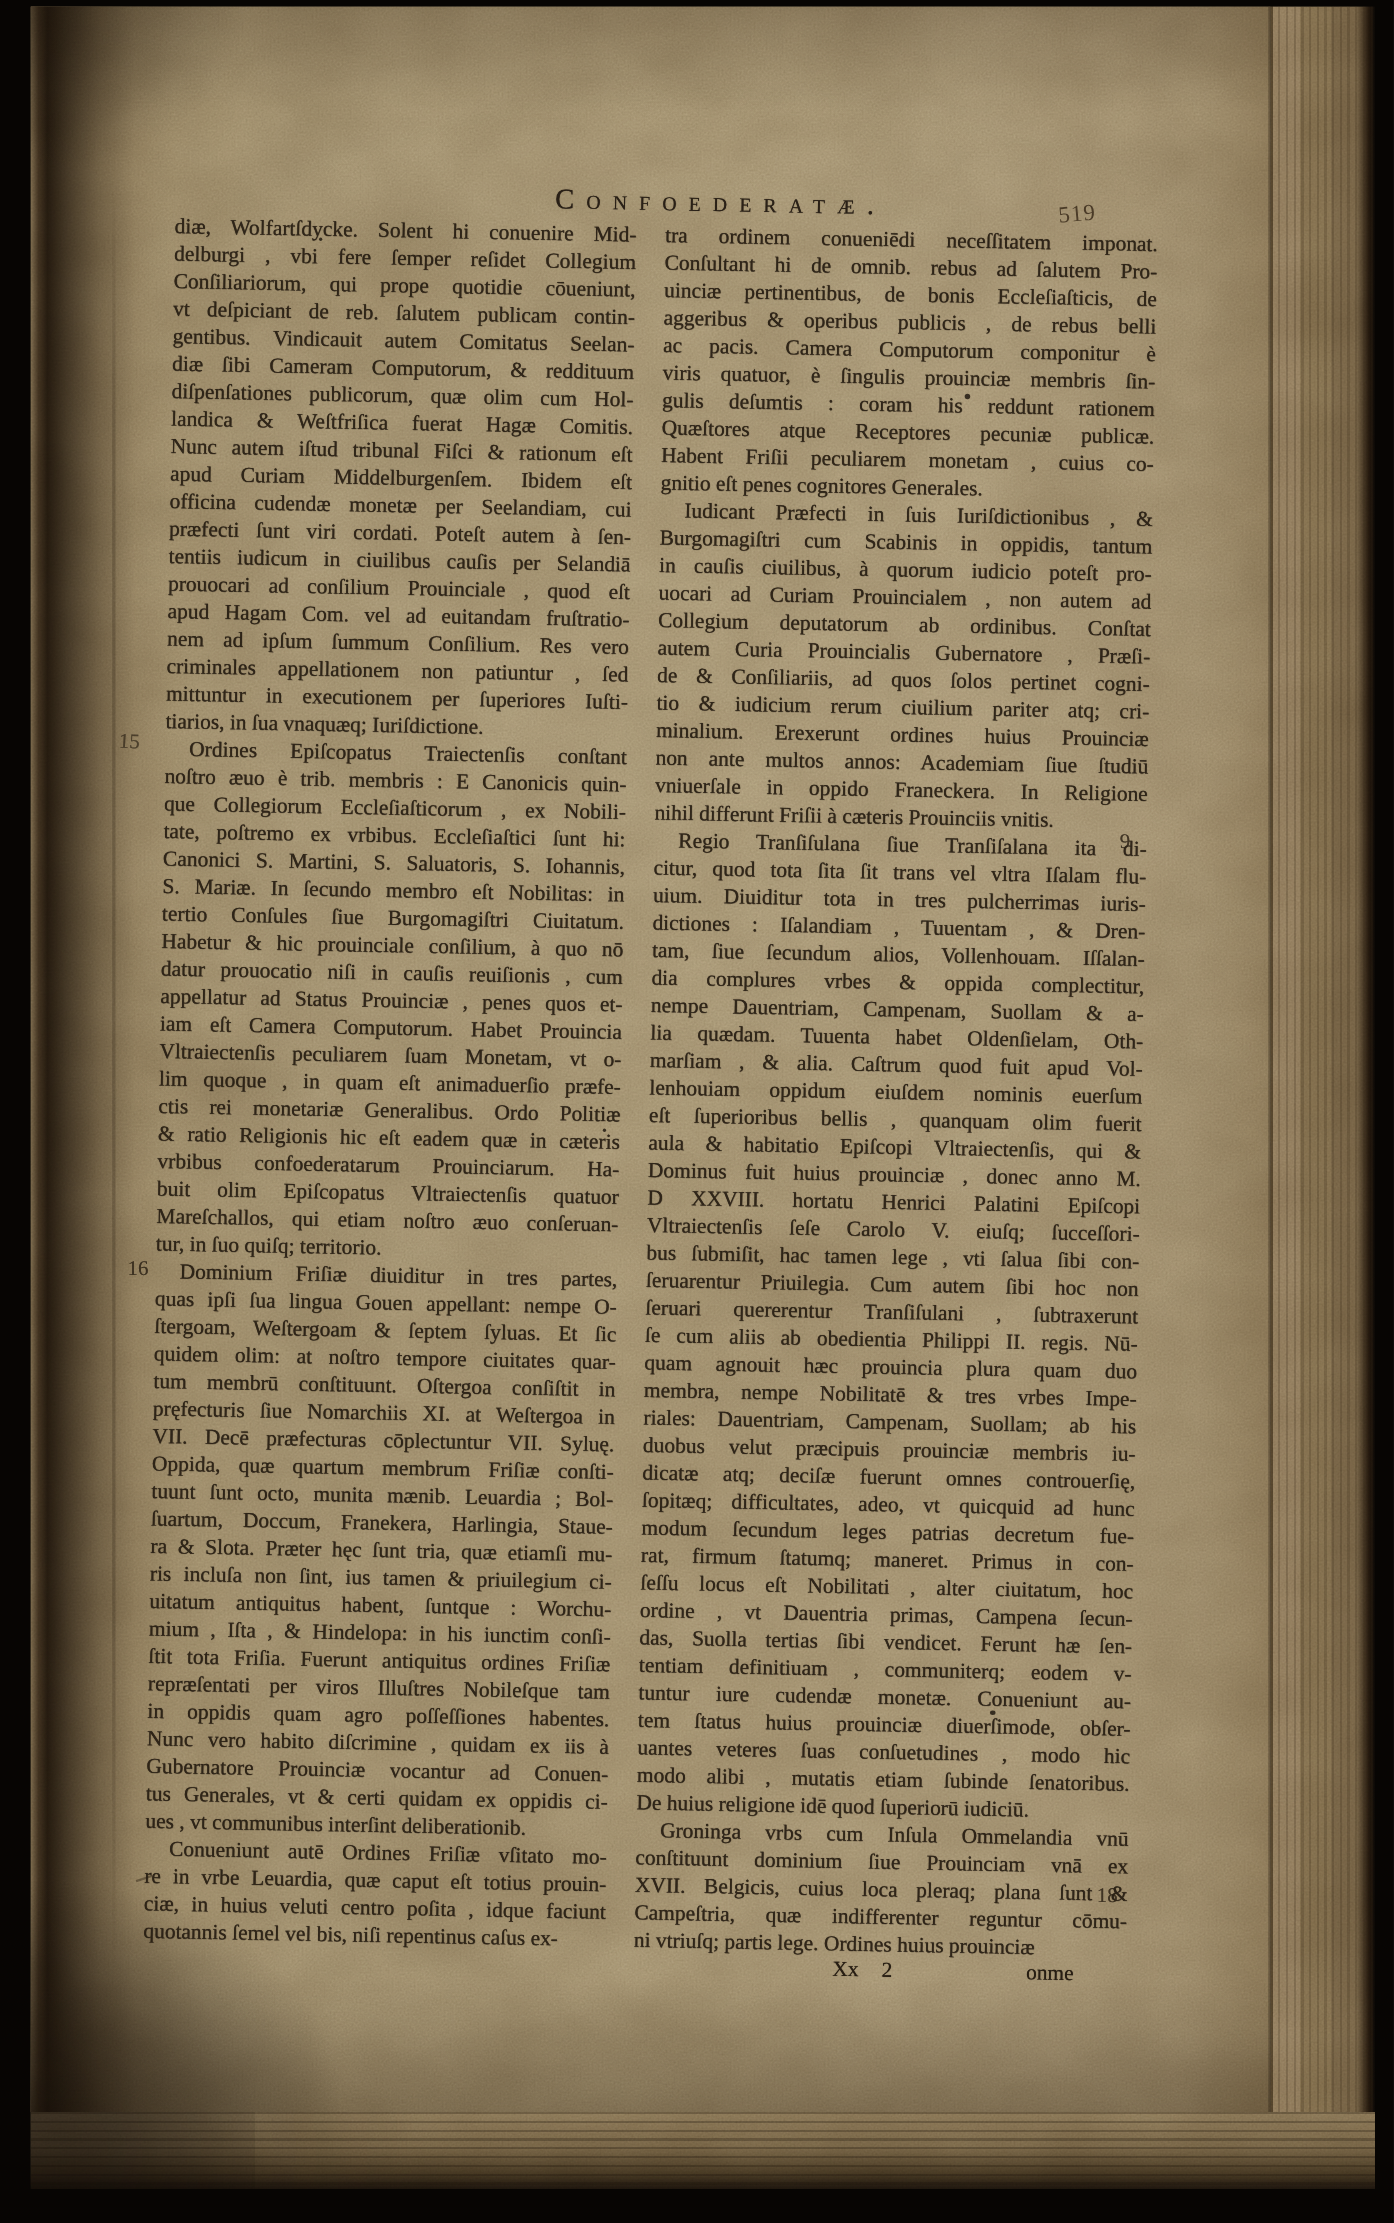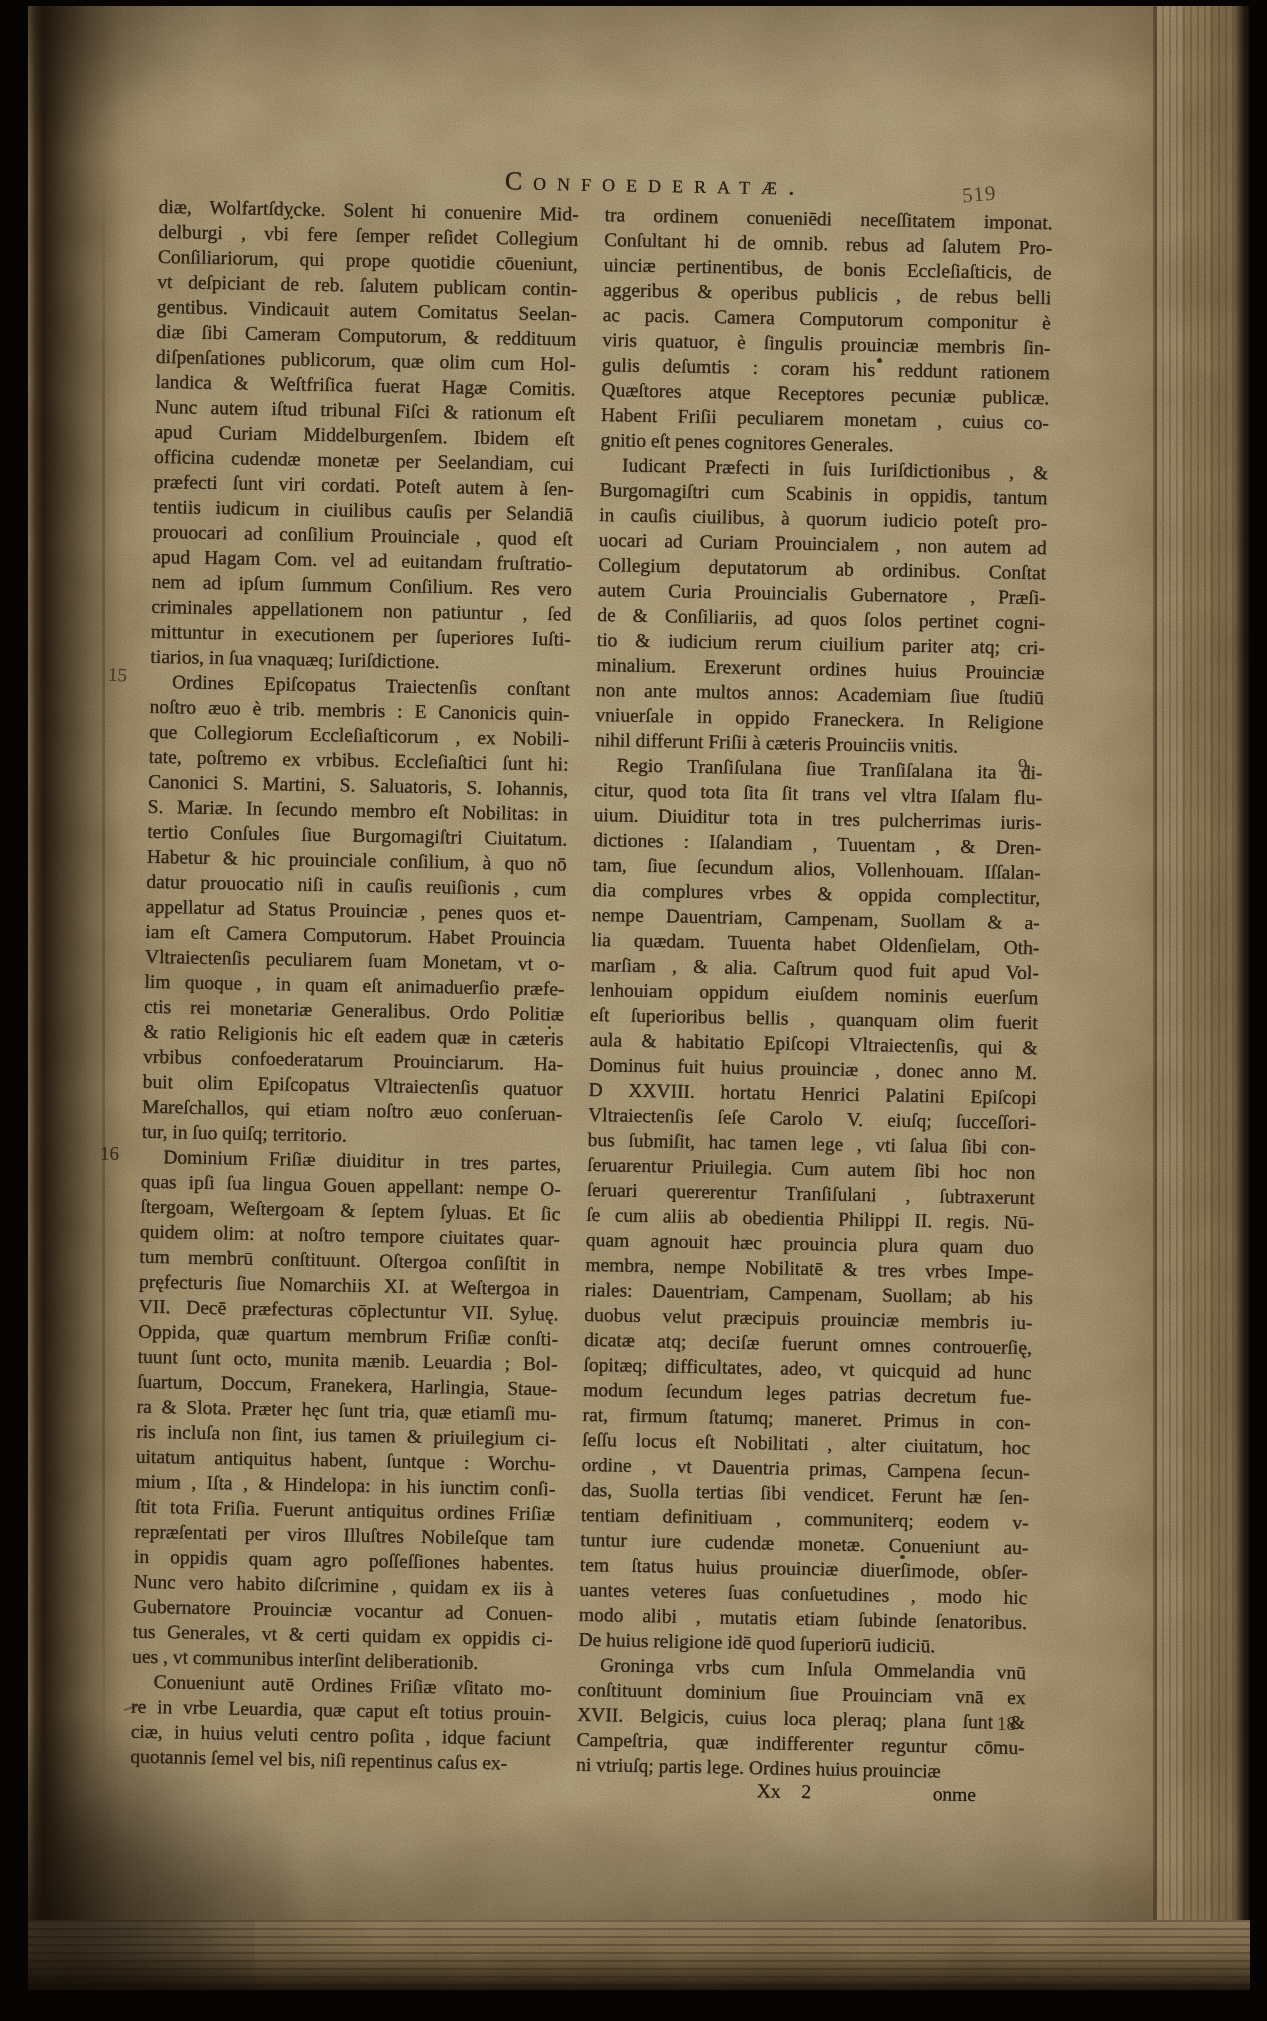--- a/index.html
+++ b/index.html
@@ -68,21 +68,21 @@
   .signature{position:absolute;left:627px;word-spacing:16px;
     text-shadow:0 0 .7px rgba(38,28,16,.85);}
   .catchword{position:absolute;left:803px;text-shadow:0 0 .7px rgba(38,28,16,.85);}
 
   
   .page-number{position:absolute;left:962px;top:182px;font-size:21px;color:#4a3a26;
     transform:rotate(-5deg);opacity:.9;letter-spacing:1px;}
   .mnote{position:absolute;font-size:19px;color:#352a1b;opacity:.85;
     text-shadow:0 0 .6px rgba(38,28,16,.6);}
   .mn-a{left:108px;top:664px;transform:rotate(3deg);opacity:.7;}
-  .mn-b{left:100px;top:1143px;}
+  .mn-b{left:116px;top:1143px;}
   .mn-c{left:1018px;top:755px;}
   .mn-d{left:997px;top:1713px;}
 
   .grain{position:absolute;left:0;top:0;pointer-events:none;}
 </style>
 </head>
 <body>
 
 <div class="scan">
   <div class="edge-right"></div>

